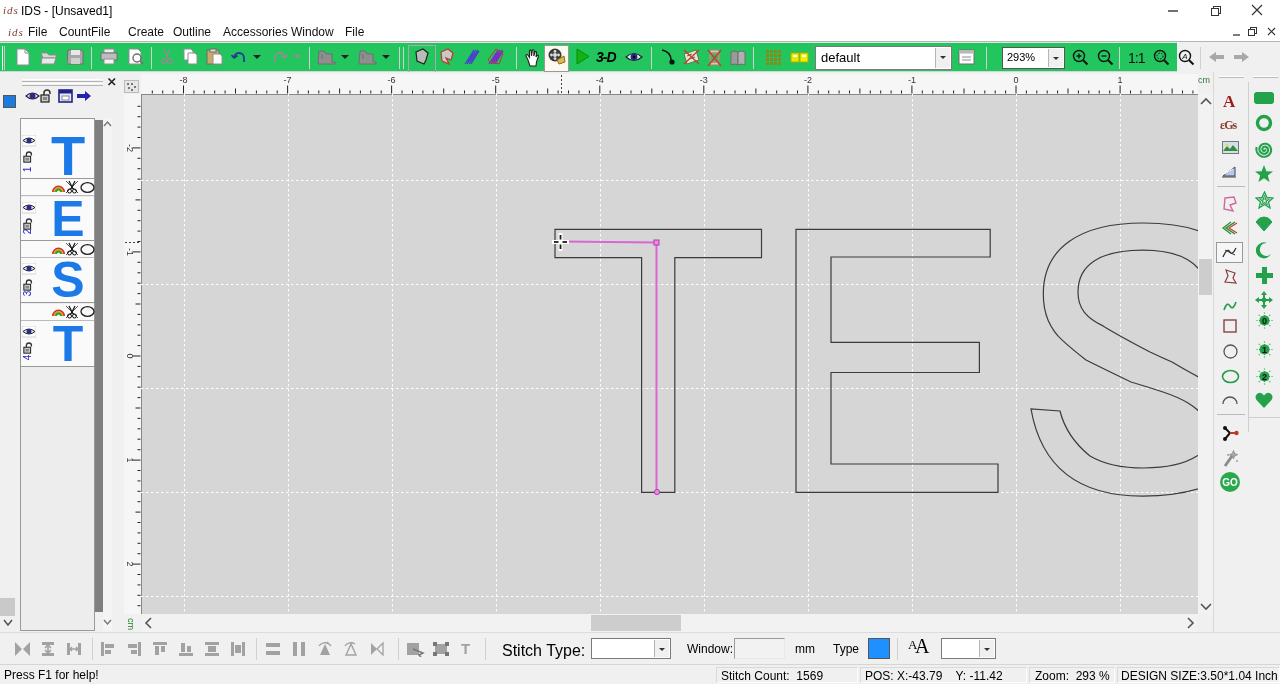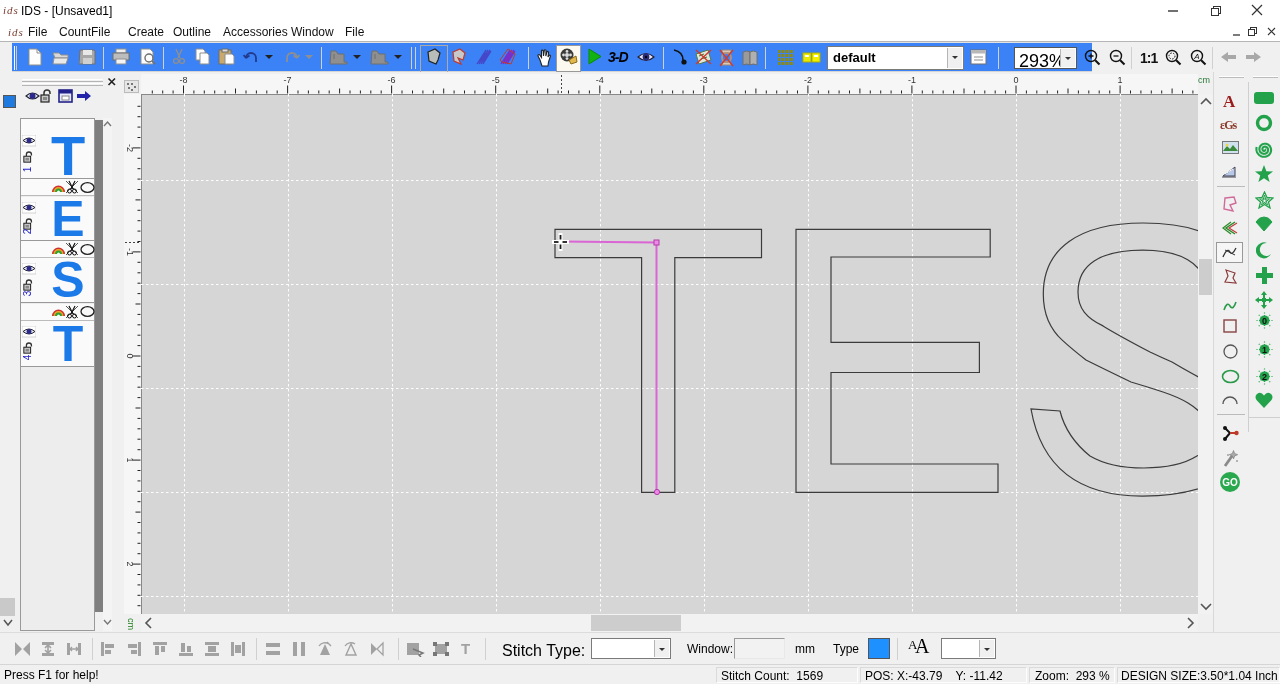--- a/index.html
+++ b/index.html
@@ -1,20 +1,20 @@
 <!DOCTYPE html>
 <html><head><meta charset="utf-8"><style>
 *{margin:0;padding:0;box-sizing:border-box}
 html,body{width:1280px;height:684px;overflow:hidden}
 body{font-family:"Liberation Sans",sans-serif;background:#f0f0f0;position:relative}
 .abs{position:absolute}
 #title{left:0;top:0;width:1280px;height:22px;background:#fff;font-size:12px;color:#000}
 #menu{left:0;top:22px;width:1280px;height:20px;background:#fff;font-size:12px;border-bottom:1px solid #b5b5b5}
 .mi{position:absolute;top:3px;color:#111}
-#toolbar{left:12px;top:42px;width:1080px;height:30px;background:#3b82f6;border-top:1px solid #e2e2e2;border-bottom:1px solid #d5d5d5}
+#toolbar{left:0;top:42px;width:1177px;height:30px;background:#22c55e;border-top:1px solid #e2e2e2;border-bottom:1px solid #d5d5d5}
 .tsep{position:absolute;top:4px;width:1px;height:22px;background:#d0d0d0}
 .ticon{position:absolute;top:6px}
 #ruler-corner{left:124px;top:80px;width:15px;height:13px;background:#e6e6e6;border:1px solid #bbb}
 #canvas{left:141px;top:94px;width:1057px;height:520px;background:#d6d6d6;overflow:hidden}
 #leftstrip{left:0;top:72px;width:18px;height:560px;background:#f0f0f0}
 #panel{left:18px;top:72px;width:106px;height:560px;background:#f0f0f0}
 #hscroll{left:141px;top:614px;width:1057px;height:18px;background:#f2f2f2}
 #vscroll{left:1198px;top:94px;width:15px;height:520px;background:#f2f2f2}
 #righttb{left:1213px;top:72px;width:67px;height:560px;background:#f0f0f0}
 #bottombar{left:0;top:632px;width:1280px;height:32px;background:#f0f0f0;border-top:1px solid #dcdcdc}
@@ -204,45 +204,45 @@
       <rect x="9" y="13" width="3" height="3" fill="#8a8a1a"></rect>
       <rect x="13" y="13" width="3" height="3" fill="#8a8a1a"></rect>
     </svg>
     <svg class="ticon" style="left:790px;top:7px" width="19" height="16" viewBox="0 0 19 16">
       <rect x="1" y="3" width="8" height="9" fill="#e8e800" stroke="#b0b000"></rect>
       <rect x="10" y="3" width="8" height="9" fill="#f0f000" stroke="#b0b000"></rect>
       <rect x="3" y="5" width="4" height="2" fill="#fff"></rect>
       <rect x="12" y="5" width="4" height="2" fill="#fff"></rect>
     </svg>
     <div class="combo" style="left:815px;top:3px;width:137px;height:24px">
-      <span style="position:absolute;left:5px;top:3px;font-size:13px;font-weight:bold">default</span>
+      <span style="position:absolute;left:5px;top:3px;font-size:13px;font-weight:normal">default</span>
       <div class="arr"></div>
     </div>
     <svg class="ticon" style="left:958px;top:6px" width="17" height="17" viewBox="0 0 17 17">
       <rect x="1" y="1" width="15" height="14" fill="#fdfdfd" stroke="#6e6e6e"></rect>
       <rect x="1" y="1" width="15" height="3.5" fill="#b8b8b8"></rect>
       <path d="M4 8 h9 M4 11 h9" stroke="#8f8f8f"></path>
     </svg>
     <div class="tsep" style="left:986px"></div>
     <div class="combo" style="left:1002px;top:4px;width:63px;height:22px;border-color:#555">
-      <span style="position:absolute;left:4px;top:3px;font-size:18px">293%</span>
+      <span style="position:absolute;left:4px;top:3px;font-size:11px">293%</span>
       <div class="arr"></div>
     </div>
     <svg class="ticon" style="left:1071px;top:5px" width="18" height="19" viewBox="0 0 18 19">
       <circle cx="8" cy="8" r="5.5" fill="none" stroke="#111" stroke-width="1.4"></circle>
       <line x1="12.2" y1="12.2" x2="16.5" y2="16.5" stroke="#111" stroke-width="2"></line>
       <path d="M5.5 8 h5 M8 5.5 v5" stroke="#111" stroke-width="1.3"></path>
     </svg>
     <svg class="ticon" style="left:1096px;top:5px" width="18" height="19" viewBox="0 0 18 19">
       <circle cx="8" cy="8" r="5.5" fill="none" stroke="#111" stroke-width="1.4"></circle>
       <line x1="12.2" y1="12.2" x2="16.5" y2="16.5" stroke="#111" stroke-width="2"></line>
       <path d="M5.5 8 h5" stroke="#111" stroke-width="1.3"></path>
     </svg>
     <div class="tsep" style="left:1119px"></div>
-    <span class="abs" style="left:1128px;top:7px;font-weight:bold;font-size:14px;color:#111;letter-spacing:-1px">1:1</span>
+    <span class="abs" style="left:1128px;top:7px;font-weight:normal;font-size:14px;color:#111;letter-spacing:-1px">1:1</span>
     <svg class="ticon" style="left:1152px;top:5px" width="18" height="19" viewBox="0 0 18 19">
       <circle cx="8" cy="8" r="5.5" fill="none" stroke="#111" stroke-width="1.4"></circle>
       <line x1="12.2" y1="12.2" x2="16.5" y2="16.5" stroke="#111" stroke-width="2"></line>
       <circle cx="8" cy="8" r="3" fill="none" stroke="#111" stroke-dasharray="1.5 1.5"></circle>
     </svg>
     <svg class="ticon" style="left:1177px;top:5px" width="18" height="19" viewBox="0 0 18 19">
       <circle cx="8" cy="8" r="5.5" fill="none" stroke="#111" stroke-width="1.4"></circle>
       <line x1="12.2" y1="12.2" x2="16.5" y2="16.5" stroke="#111" stroke-width="2"></line>
       <text x="8" y="11" font-size="8" text-anchor="middle" fill="#111" font-style="italic">A</text>
     </svg>

